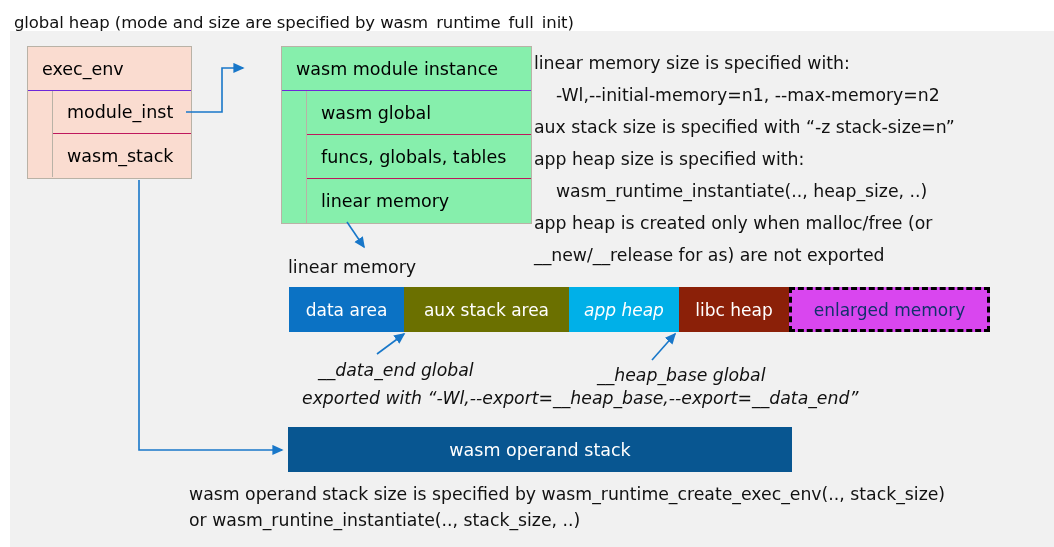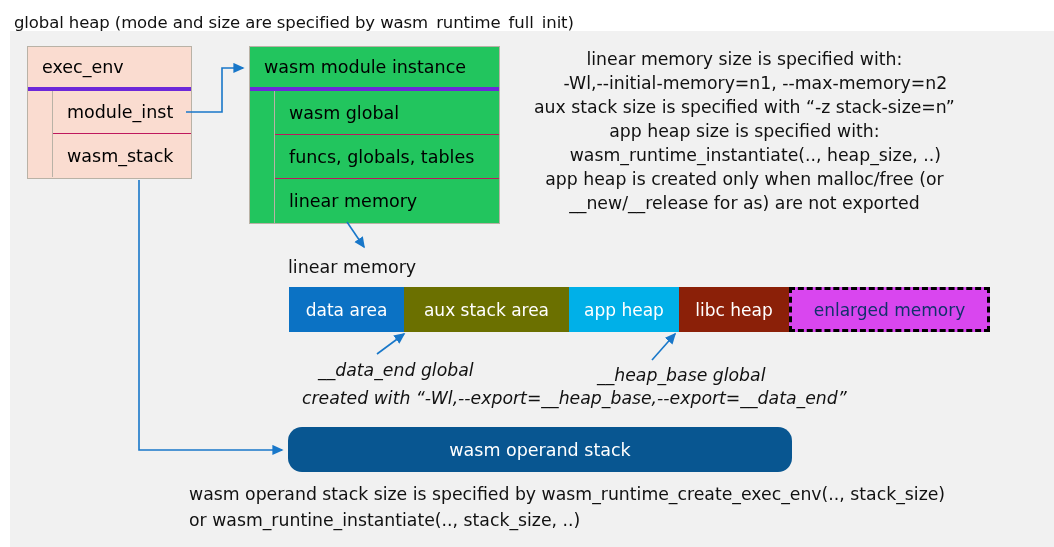--- a/index.html
+++ b/index.html
@@ -41,21 +41,21 @@
   }
   
   .structbox {
     position: absolute;
     box-sizing: border-box;
     border: 1px solid #b9b2a6;
   }
   .structbox .hdr {
     box-sizing: border-box;
     width: 100%;
-    border-bottom: 4px solid #6d28d9;
+    border-bottom: 1px solid #6d28d9;
     display: flex;
     align-items: center;
     font-size: 17.5px;
     padding-left: 14px;
     white-space: nowrap;
   }
   .structbox .body {
     display: flex;
     width: 100%;
     box-sizing: border-box;
@@ -98,24 +98,23 @@
   #module-instance .hdr { height: 44px; }
   #module-instance .gutter { width: 25px; }
   #module-instance .rows .row { height: 44px; }
 
   
   .notes {
     position: absolute;
     left: 534px;
     top: 47px;
     font-size: 17.3px;
-    line-height: 24px;
+    line-height: 32px;
     color: #111111;
     white-space: pre;
-    text-align: center;
   }
 
   
   .lm-label {
     position: absolute;
     left: 288px;
     top: 257px;
     font-size: 17.5px;
     color: #111111;
     white-space: nowrap;
@@ -162,21 +161,20 @@
     top: 427px;
     width: 504px;
     height: 45px;
     background: #085691;
     display: flex;
     align-items: center;
     justify-content: center;
     color: #ffffff;
     font-size: 17.5px;
     white-space: nowrap;
-    border-radius: 14px;
   }
   .footnote {
     position: absolute;
     left: 189px;
     top: 481px;
     font-size: 17.3px;
     line-height: 26px;
     color: #111111;
     white-space: pre;
   }
@@ -202,21 +200,21 @@
     <div class="hdr">exec_env</div>
     <div class="body">
       <div class="gutter"></div>
       <div class="rows">
         <div class="row">module_inst</div>
         <div class="row">wasm_stack</div>
       </div>
     </div>
   </div>
 
-  <div class="structbox" id="module-instance" style="background: #22c55e;">
+  <div class="structbox" id="module-instance" style="background: #86efac; margin-left: 32px;">
     <div class="hdr">wasm module instance</div>
     <div class="body">
       <div class="gutter"></div>
       <div class="rows">
         <div class="row">wasm global</div>
         <div class="row">funcs, globals, tables</div>
         <div class="row">linear memory</div>
       </div>
     </div>
   </div>
@@ -230,34 +228,34 @@
 __new/__release for as) are not exported</div>
 
   <div class="lm-label">linear memory</div>
   <div id="memory-bar">
       <div class="seg" style="width: 115px; background: rgb(11, 114, 196);">
         <span>data area</span>
       </div>
       <div class="seg" style="width: 165px; background: rgb(107, 112, 0);">
         <span>aux stack area</span>
       </div>
-      <div class="seg" style="width: 110px; background: rgb(0, 176, 232);">
+      <div class="seg" style="width: 110px; background: rgb(0, 176, 232); font-style: italic;">
         <span>app heap</span>
       </div>
       <div class="seg" style="width: 110px; background: rgb(139, 32, 8);">
         <span>libc heap</span>
       </div>
       <div class="seg dashed" style="width: 201px; background: #d946ef; border-color: rgb(0, 0, 0); color: rgb(17, 49, 107);">
         <span>enlarged memory</span>
       </div>
     </div>
 
   <div class="ann" id="ann-data-end">__data_end global</div>
   <div class="ann" id="ann-heap-base">__heap_base global</div>
-  <div class="ann" id="ann-exported">created with “-Wl,--export=__heap_base,--export=__data_end”</div>
+  <div class="ann" id="ann-exported">exported with “-Wl,--export=__heap_base,--export=__data_end”</div>
 
   <div id="operand-stack" style="background: rgb(8, 86, 145);">wasm operand stack</div>
   <div class="footnote">wasm operand stack size is specified by wasm_runtime_create_exec_env(.., stack_size)
 or wasm_runtine_instantiate(.., stack_size, ..)</div>
 
   <svg id="connectors" viewBox="0 0 1054 547">
     <defs>
       <marker id="arw" markerWidth="7" markerHeight="7" refX="6" refY="3.2" orient="auto">
         <path d="M0,0 L7,3.2 L0,6.4 z" fill="#1877c9"></path>
       </marker>

